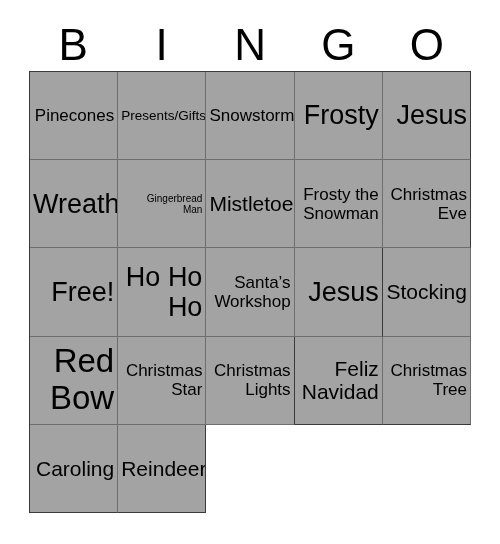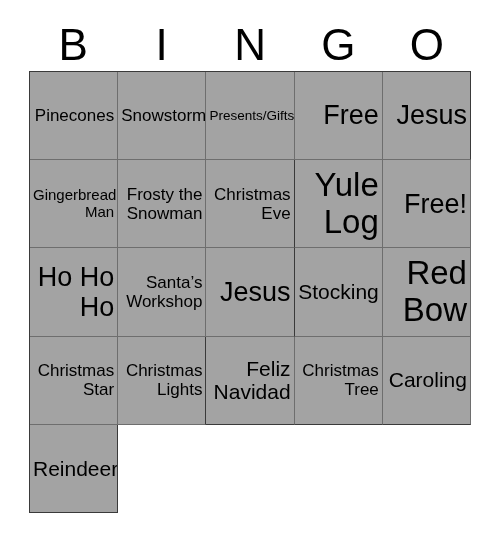--- a/index.html
+++ b/index.html
@@ -77,21 +77,21 @@
   .cell-text {
     display: block;
     width: 100%;
     line-height: 1.12;
     white-space: pre-line;
     word-break: normal;
   }
 
   
   .fs-xs   { font-size: 13.5px; }
-  .fs-sm   { font-size: 15px; }
+  .fs-sm   { font-size: 10px; }
   .fs-md   { font-size: 17px; }
   .fs-lg   { font-size: 21px; }
   .fs-xl   { font-size: 27px; }
   .fs-xxl  { font-size: 33px; }
 </style>
 </head>
 <body>
 
 <div id="card">
 
@@ -101,46 +101,48 @@
       <div class="header-letter">N</div>
       <div class="header-letter">G</div>
       <div class="header-letter">O</div>
     </div>
 
   <div id="grid">
       <div class="cell">
         <span class="cell-text fs-md">Pinecones</span>
       </div>
       <div class="cell">
+        <span class="cell-text fs-xs">Presents/Gifts</span>
+      </div>
+      <div class="cell">
         <span class="cell-text fs-md">Snowstorm</span>
       </div>
       <div class="cell">
-        <span class="cell-text fs-xs">Presents/Gifts</span>
-      </div>
-      <div class="cell">
-        <span class="cell-text fs-xl">Free</span>
+        <span class="cell-text fs-xl">Frosty</span>
       </div>
       <div class="cell edge-right">
         <span class="cell-text fs-xl">Jesus</span>
       </div>
       <div class="cell">
+        <span class="cell-text fs-xl">Wreath</span>
+      </div>
+      <div class="cell">
         <span class="cell-text fs-sm">Gingerbread
 Man</span>
+      </div>
+      <div class="cell">
+        <span class="cell-text fs-lg">Mistletoe</span>
       </div>
       <div class="cell">
         <span class="cell-text fs-md">Frosty the
 Snowman</span>
       </div>
       <div class="cell edge-right">
         <span class="cell-text fs-md">Christmas
 Eve</span>
-      </div>
-      <div class="cell">
-        <span class="cell-text fs-xxl">Yule
-Log</span>
       </div>
       <div class="cell">
         <span class="cell-text fs-xl">Free!</span>
       </div>
       <div class="cell">
         <span class="cell-text fs-xl">Ho Ho
 Ho</span>
       </div>
       <div class="cell">
         <span class="cell-text fs-md">Santa’s

